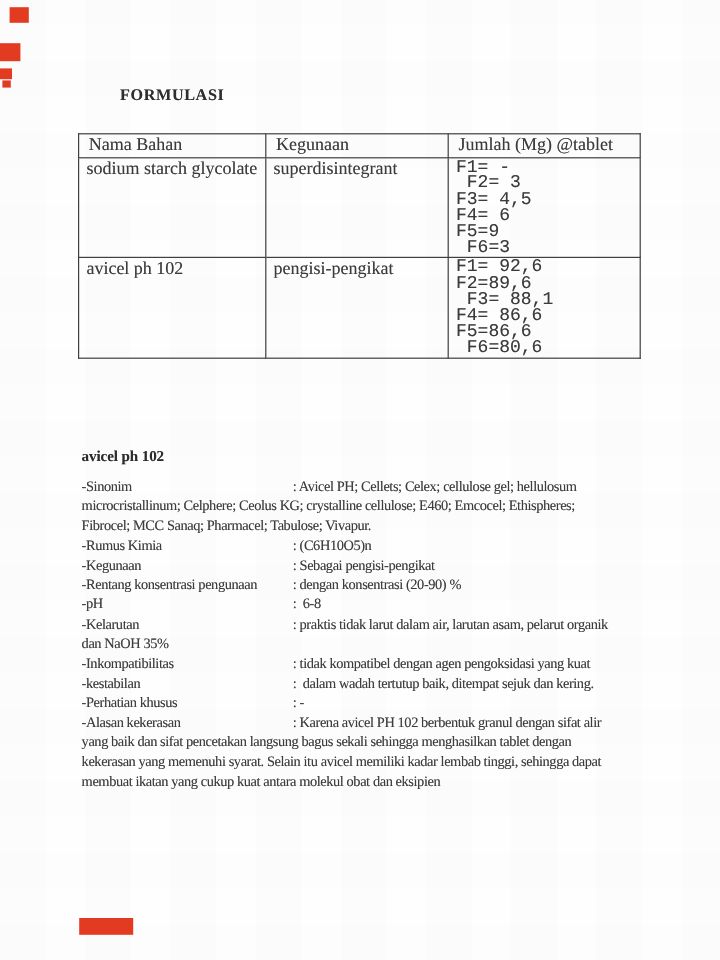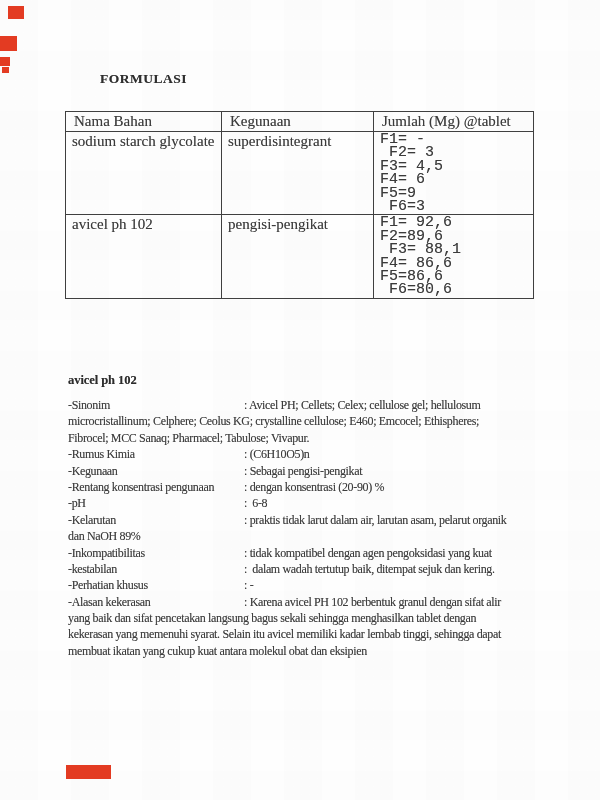--- a/index.html
+++ b/index.html
@@ -140,21 +140,21 @@
     </div>
     <div class="prop-line">
       <span class="prop-label soft">-Rentang konsentrasi pengunaan</span><span class="prop-value soft">: dengan konsentrasi (20-90) %</span>
     </div>
     <div class="prop-line">
       <span class="prop-label soft">-pH</span><span class="prop-value soft">:  6-8</span>
     </div>
     <div class="prop-line">
       <span class="prop-label soft">-Kelarutan</span><span class="prop-value soft">: praktis tidak larut dalam air, larutan asam, pelarut organik</span>
     </div>
-    <div class="prop-line soft">dan NaOH 89%</div>
+    <div class="prop-line soft">dan NaOH 35%</div>
     <div class="prop-line">
       <span class="prop-label soft">-Inkompatibilitas</span><span class="prop-value soft">: tidak kompatibel dengan agen pengoksidasi yang kuat</span>
     </div>
     <div class="prop-line">
       <span class="prop-label soft">-kestabilan</span><span class="prop-value soft">:  dalam wadah tertutup baik, ditempat sejuk dan kering.</span>
     </div>
     <div class="prop-line">
       <span class="prop-label soft">-Perhatian khusus</span><span class="prop-value soft">: -</span>
     </div>
     <div class="prop-line">

